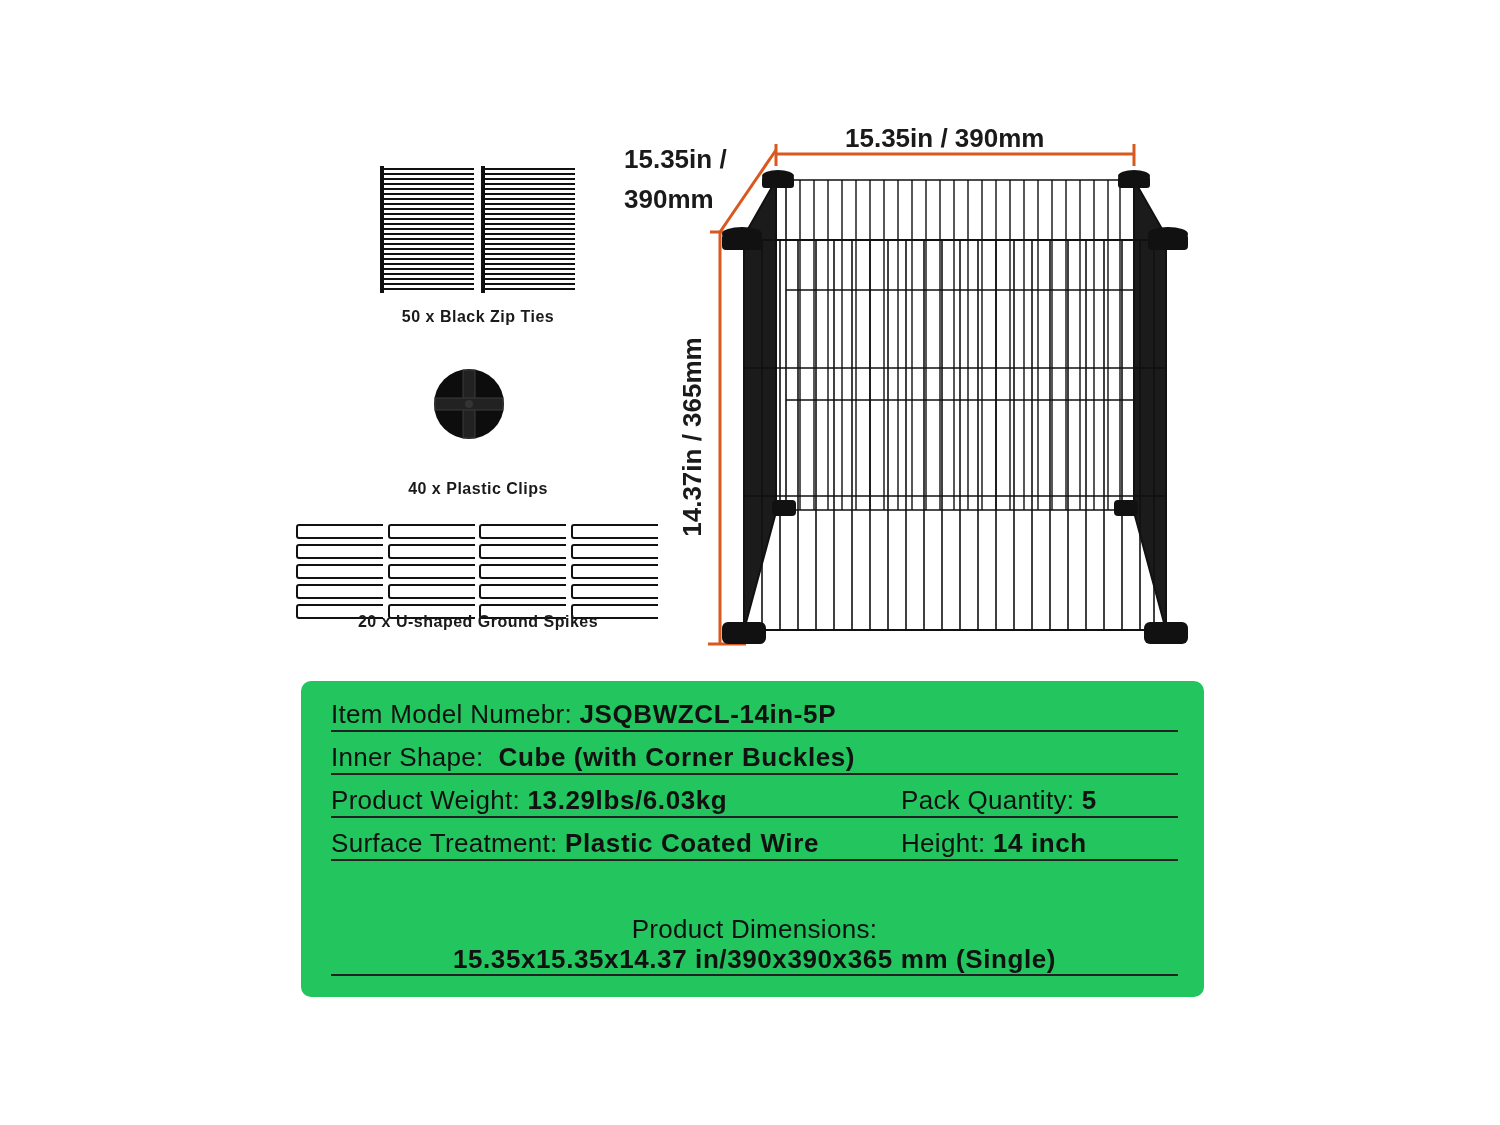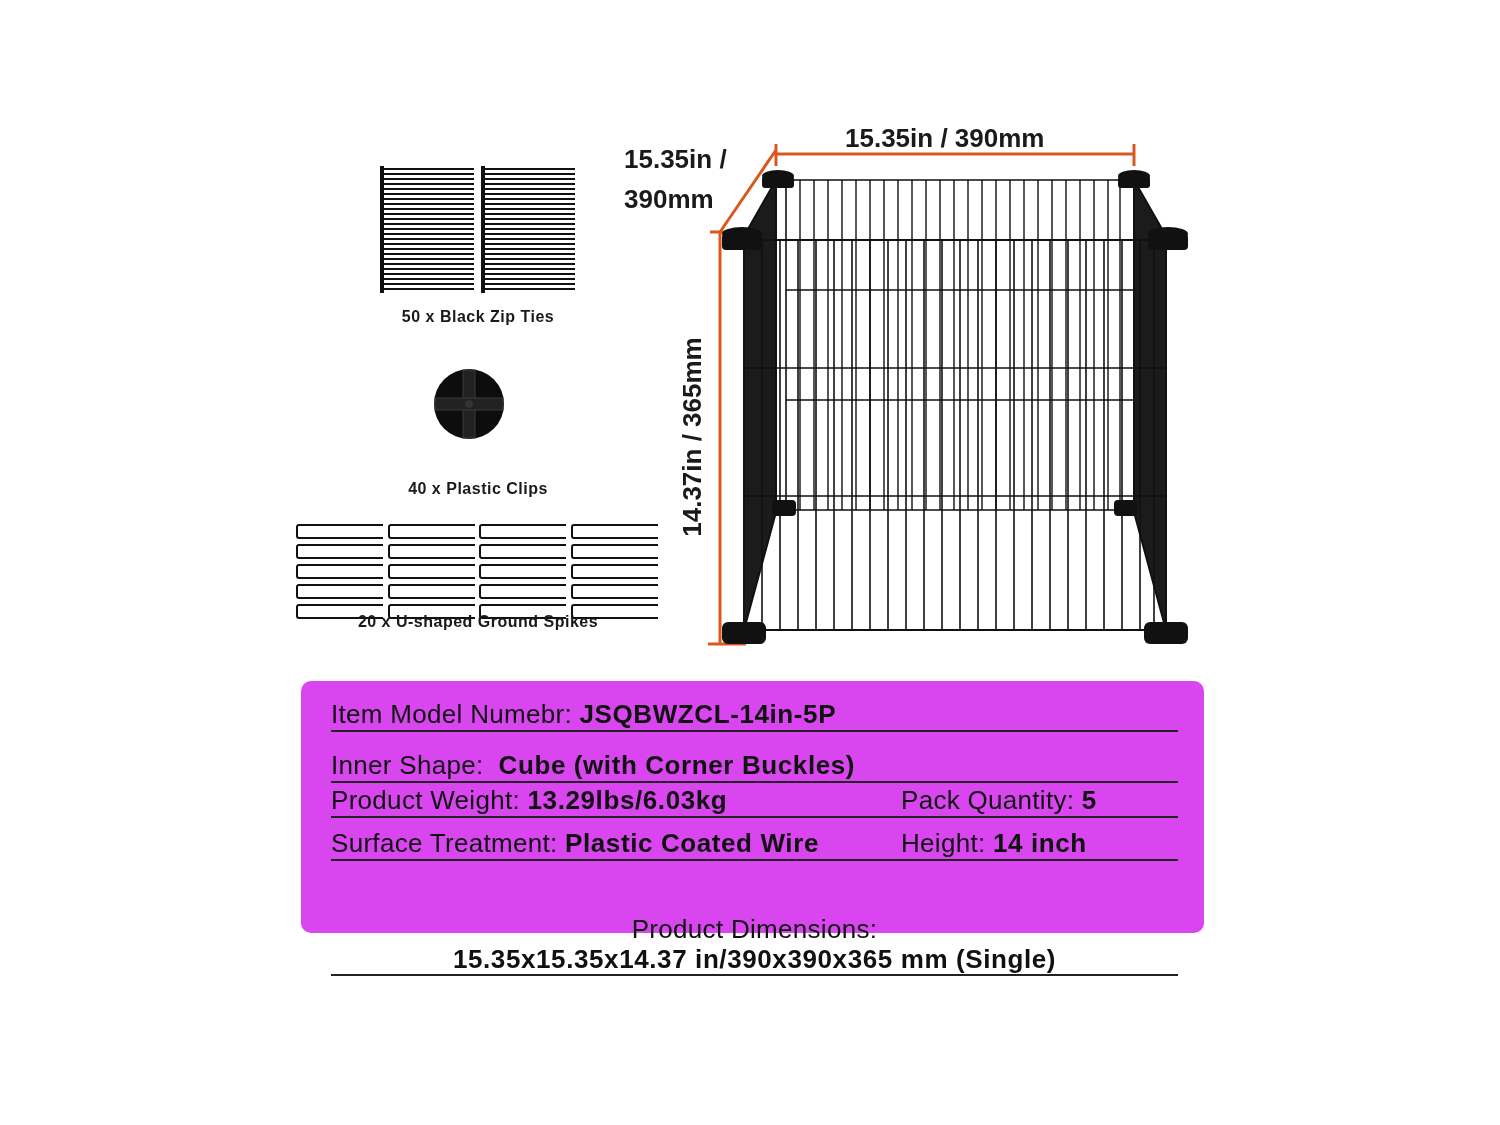--- a/index.html
+++ b/index.html
@@ -1,20 +1,20 @@
 <!DOCTYPE html>
 <html><head>
 <meta charset="utf-8">
 <style>
   html, body { margin:0; padding:0; background:#ffffff; }
   body { width:1500px; height:1125px; position:relative; overflow:hidden; font-family:"Liberation Sans", sans-serif; color:#111; }
   .abs { position:absolute; }
   .acc-label { font-weight:bold; font-size:16px; letter-spacing:0.5px; text-align:center; color:#1a1a1a; white-space:nowrap; }
   .dim { font-weight:bold; font-size:26px; color:#1a1a1a; white-space:nowrap; line-height:28px; }
-  .spec-panel { left:301px; top:681px; width:903px; height:252px; background:#d946ef; border-radius:10px; }
+  .spec-panel { left:301px; top:681px; width:903px; height:316px; background:#22c55e; border-radius:10px; }
   .row { position:absolute; left:30px; width:847px; border-bottom:2px solid #222; font-size:26px; line-height:30px; }
   .row .k { font-weight:normal; letter-spacing:0.3px; }
   .row .v { font-weight:bold; letter-spacing:0.6px; }
   .col2 { position:absolute; left:570px; top:0; }
   svg { display:block; }
 </style>
 </head>
 <body>
 
 <div class="abs" style="left:380px;top:166px;width:196px;height:128px;">
@@ -177,21 +177,21 @@
       <ellipse cx="466" cy="494" rx="22" ry="8"></ellipse>
         <rect x="444" y="482" width="44" height="22" rx="6"></rect>
     </g>
   </svg>
 </div>
 
 <div class="abs spec-panel">
   <div class="row" style="top:18px;height:31px;">
     <span class="k">Item Model Numebr: </span><span class="v">JSQBWZCL-14in-5P</span>
   </div>
-  <div class="row" style="top:69px;height:31px;">
+  <div class="row" style="top:61px;height:31px;">
     <span class="k" style="white-space:pre;">Inner Shape:  </span><span class="v">Cube (with Corner Buckles)</span>
   </div>
   <div class="row" style="top:104px;height:31px;">
     <span class="k">Product Weight: </span><span class="v">13.29lbs/6.03kg</span>
     <span class="col2"><span class="k">Pack Quantity: </span><span class="v">5</span></span>
   </div>
   <div class="row" style="top:147px;height:31px;">
     <span class="k">Surface Treatment: </span><span class="v">Plastic Coated Wire</span>
     <span class="col2"><span class="k">Height: </span><span class="v">14 inch</span></span>
   </div>

